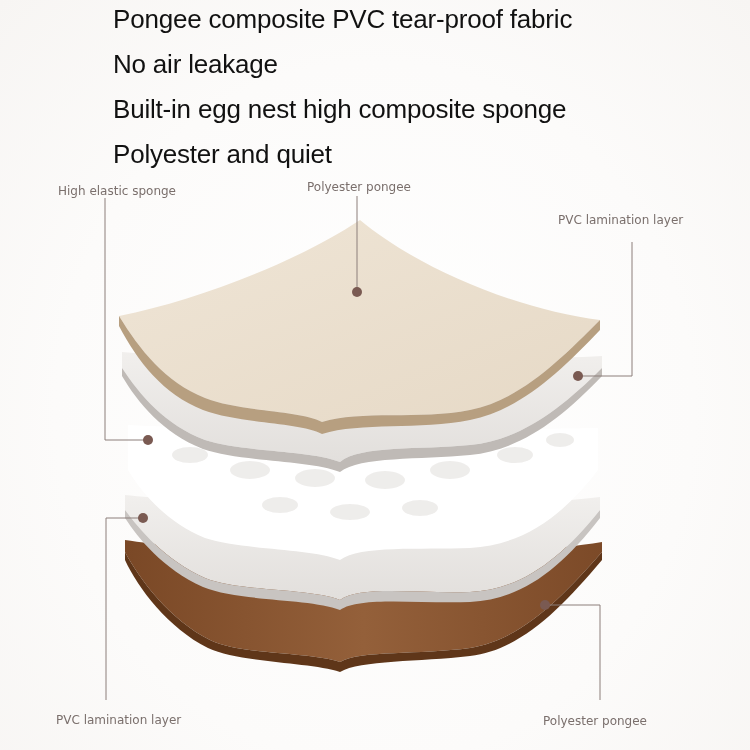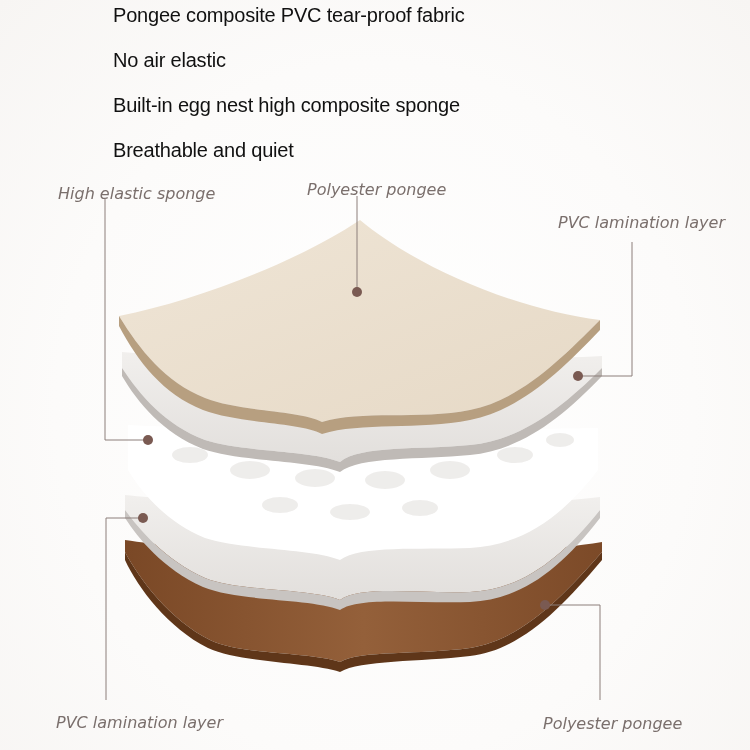--- a/index.html
+++ b/index.html
@@ -5,37 +5,37 @@
   html, body { margin: 0; padding: 0; }
   body {
     width: 750px; height: 750px; overflow: hidden; position: relative;
     background: radial-gradient(ellipse at 50% 55%, #ffffff 0%, #fcfbfa 60%, #f7f5f3 100%);
     font-family: "Liberation Sans", sans-serif;
   }
   .features { position: absolute; left: 113px; top: 0; }
   .feature {
     position: absolute; left: 0; white-space: nowrap;
     font-family: "Liberation Sans", sans-serif;
-    font-size: 20px; color: #111; letter-spacing: -0.2px;
+    font-size: 26px; color: #111; letter-spacing: -0.2px;
   }
   .label {
     position: absolute; white-space: nowrap;
-    font-family: "DejaVu Sans", sans-serif; font-style: italic;
-    font-size: 16px; color: #7a6f6c;
+    font-family: "DejaVu Sans", sans-serif; 
+    font-size: 12px; color: #7a6f6c;
   }
   svg.diagram { position: absolute; left: 0; top: 0; }
 </style>
 </head>
 <body>
 
 <div class="features">
   <div class="feature" style="top:4px">Pongee composite PVC tear-proof fabric</div>
-  <div class="feature" style="top:49px">No air elastic</div>
+  <div class="feature" style="top:49px">No air leakage</div>
   <div class="feature" style="top:94px">Built-in egg nest high composite sponge</div>
-  <div class="feature" style="top:139px">Breathable and quiet</div>
+  <div class="feature" style="top:139px">Polyester and quiet</div>
 </div>
 
 <svg class="diagram" width="750" height="750" viewBox="0 0 750 750">
   <defs>
     <linearGradient id="gTop" x1="0" y1="0" x2="1" y2="1">
       <stop offset="0" stop-color="#efe5d6"></stop>
       <stop offset="1" stop-color="#e6d9c6"></stop>
     </linearGradient>
     <linearGradient id="gWood" x1="0" y1="0" x2="1" y2="0">
       <stop offset="0" stop-color="#7a4826"></stop>

